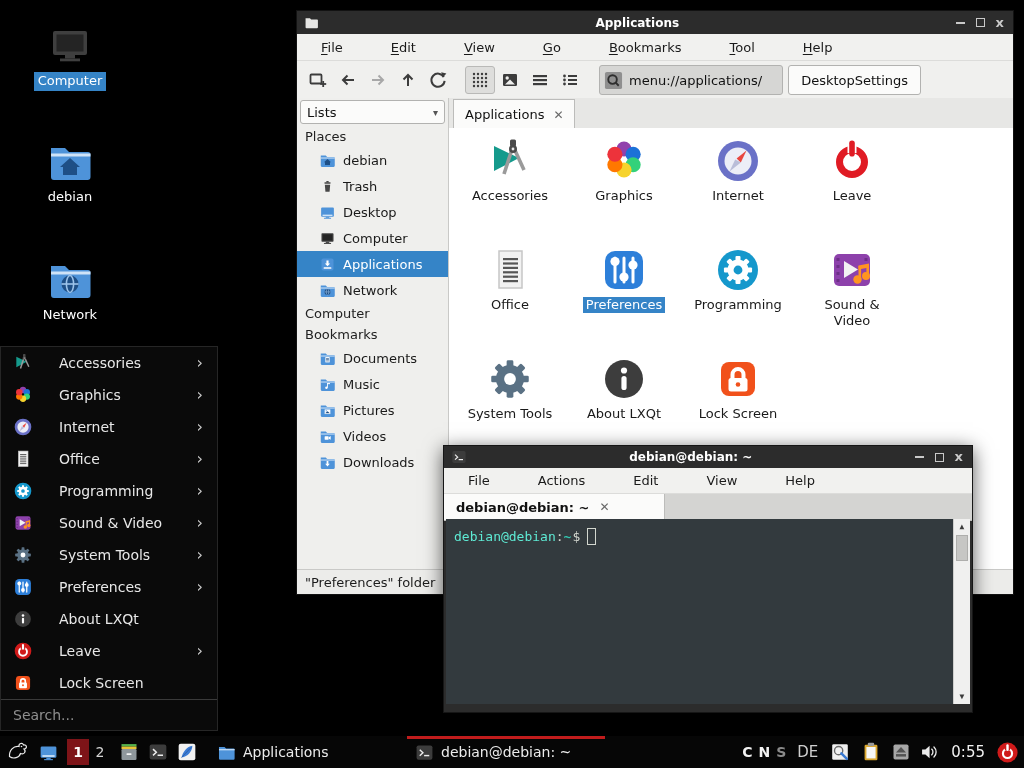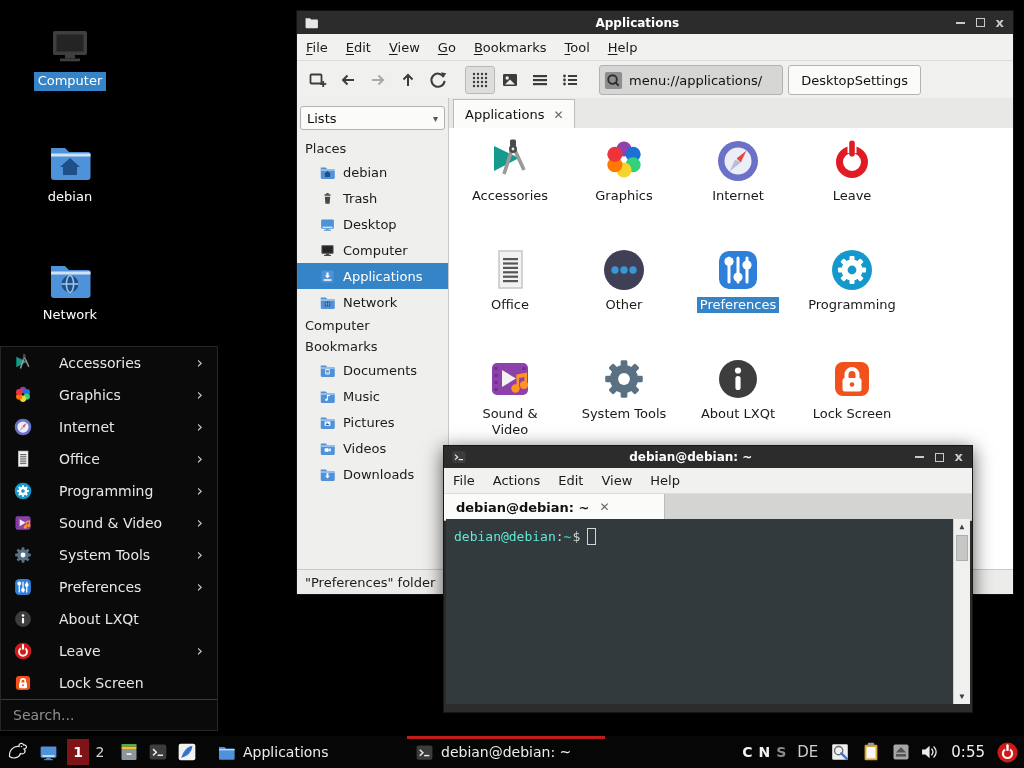--- a/index.html
+++ b/index.html
@@ -23,33 +23,33 @@
   
   .window{position:absolute;border:1px solid #121212;box-shadow:0 4px 18px rgba(0,0,0,.65);box-sizing:border-box;background:#efefed;}
   .titlebar{height:23px;background:#2c2c2c;display:flex;align-items:center;}
   .titlebar .wicon{margin-left:7px;}
   .titlebar .title{flex:1;text-align:center;color:#fff;font-size:12px;font-weight:bold;}
   .winbtns{display:flex;align-items:center;gap:11px;margin-right:9px;}
   .b-min{width:9px;height:2px;background:#c9c9c9;}
   .b-max{width:7px;height:7px;border:1.5px solid #c9c9c9;}
   .b-close{color:#c9c9c9;font-size:13px;line-height:10px;font-weight:bold;}
   .menubar{background:#f1f1ef;display:flex;align-items:center;font-size:13px;color:#1a1a1a;border-bottom:1px solid #dcdcda;}
-  .menubar span.mi{padding:0 9px;}
+  .menubar span.mi{padding:0 24px;}
   .menubar u{text-decoration:underline;text-underline-offset:2px;}
 
   
   #fm{left:296px;top:10px;width:718px;height:585px;}
   #fm-menubar{height:26px;}
   #fm-toolbar{height:38px;background:#f0f0ee;border-bottom:1px solid #c9c9c7;display:flex;align-items:center;}
   .tbtn{width:30px;height:28px;display:flex;align-items:center;justify-content:center;}
   .tbtn.pressed{background:#dededc;border:1px solid #b9b9b7;border-radius:3px;box-sizing:border-box;}
   #fm-address{display:flex;align-items:center;gap:6px;height:28px;background:#d6d6d4;border:1px solid #b2b2b0;border-radius:3px;padding:0 20px 0 4px;margin-left:14px;font-size:13px;color:#111;}
   #fm-desktopsettings{height:28px;display:flex;align-items:center;background:#fbfbfa;border:1px solid #b2b2b0;border-radius:3px;padding:0 12px;margin-left:5px;font-size:13px;color:#111;}
   #fm-sidebar{position:absolute;left:0;top:87px;width:152px;bottom:24px;background:#efefed;border-right:1px solid #c9c9c7;box-sizing:border-box;overflow:hidden;}
-  #fm-combo{margin:8px 3px;height:22px;background:#fbfbfa;border:1px solid #b2b2b0;border-radius:3px;display:flex;align-items:center;font-size:13px;color:#111;padding:0 6px;text-align:center;}
+  #fm-combo{margin:2px 3px;height:22px;background:#fbfbfa;border:1px solid #b2b2b0;border-radius:3px;display:flex;align-items:center;font-size:13px;color:#111;padding:0 6px;text-align:center;}
   #fm-combo .arrow{margin-left:auto;color:#555;font-size:10px;}
   .sb-header{height:21px;display:flex;align-items:center;padding-left:8px;font-size:13px;color:#222;}
   .sb-item{height:26px;display:flex;align-items:center;padding-left:22px;font-size:13px;color:#1a1a1a;}
   .sb-item .ic{width:17px;height:17px;flex:0 0 17px;margin-right:7px;}
   .sb-item.selected{background:#3584c7;color:#fff;}
   #fm-main{position:absolute;left:152px;top:87px;right:0;bottom:24px;background:#e7e7e5;}
   #fm-tabbar{height:30px;border-bottom:1px solid #bcbcba;display:flex;align-items:flex-end;}
   #fm-tab{height:29px;margin-left:4px;background:#fbfbfa;border:1px solid #bcbcba;border-bottom:none;display:flex;align-items:center;padding:0 11px;font-size:13px;color:#111;gap:9px;position:relative;top:1px;}
   #fm-tab .x{color:#666;font-size:12px;}
   #fm-view{position:absolute;left:0;top:30px;right:0;bottom:0;background:#fff;overflow:hidden;}
@@ -610,31 +610,20 @@
                   <rect x="17" y="12" width="15" height="2.2" fill="#565656"></rect>
                   <rect x="17" y="16.4" width="15" height="2.2" fill="#565656"></rect>
                   <rect x="17" y="20.8" width="15" height="2.2" fill="#565656"></rect>
                   <rect x="17" y="25.200000000000003" width="15" height="2.2" fill="#565656"></rect>
                   <rect x="17" y="29.6" width="15" height="2.2" fill="#565656"></rect>
                   <rect x="17" y="34" width="15" height="2.2" fill="#565656"></rect>
                 </svg>
               </span>
               <span class="lbl">Office</span>
             </div>
-            <div class="cell">
-              <span class="ic">
-                <svg width="48" height="48" viewBox="0 0 48 48" xmlns="http://www.w3.org/2000/svg">
-                  <circle cx="24" cy="24" r="20" fill="#3f3f55"></circle>
-                  <circle cx="15" cy="24" r="3.7" fill="#3798d8"></circle>
-                  <circle cx="24" cy="24" r="3.7" fill="#3798d8"></circle>
-                  <circle cx="33" cy="24" r="3.7" fill="#3798d8"></circle>
-                </svg>
-              </span>
-              <span class="lbl">Other</span>
-            </div>
             <div class="cell selected">
               <span class="ic">
                 <svg width="48" height="48" viewBox="0 0 48 48" xmlns="http://www.w3.org/2000/svg">
                   <rect x="5" y="5" width="38" height="38" rx="10" fill="#2d7fd9"></rect>
                   <g stroke="#fff" stroke-width="3" stroke-linecap="round">
                     <line x1="15" y1="12" x2="15" y2="36"></line>
                     <line x1="24" y1="12" x2="24" y2="36"></line>
                     <line x1="33" y1="12" x2="33" y2="36"></line>
                   </g>
                   <circle cx="15" cy="15.5" r="4.6" fill="#fff"></circle>

